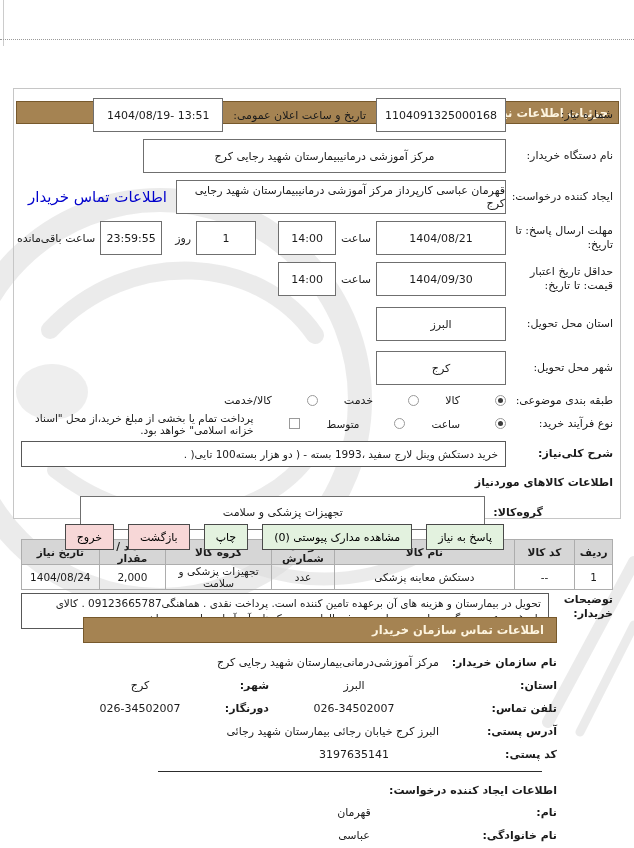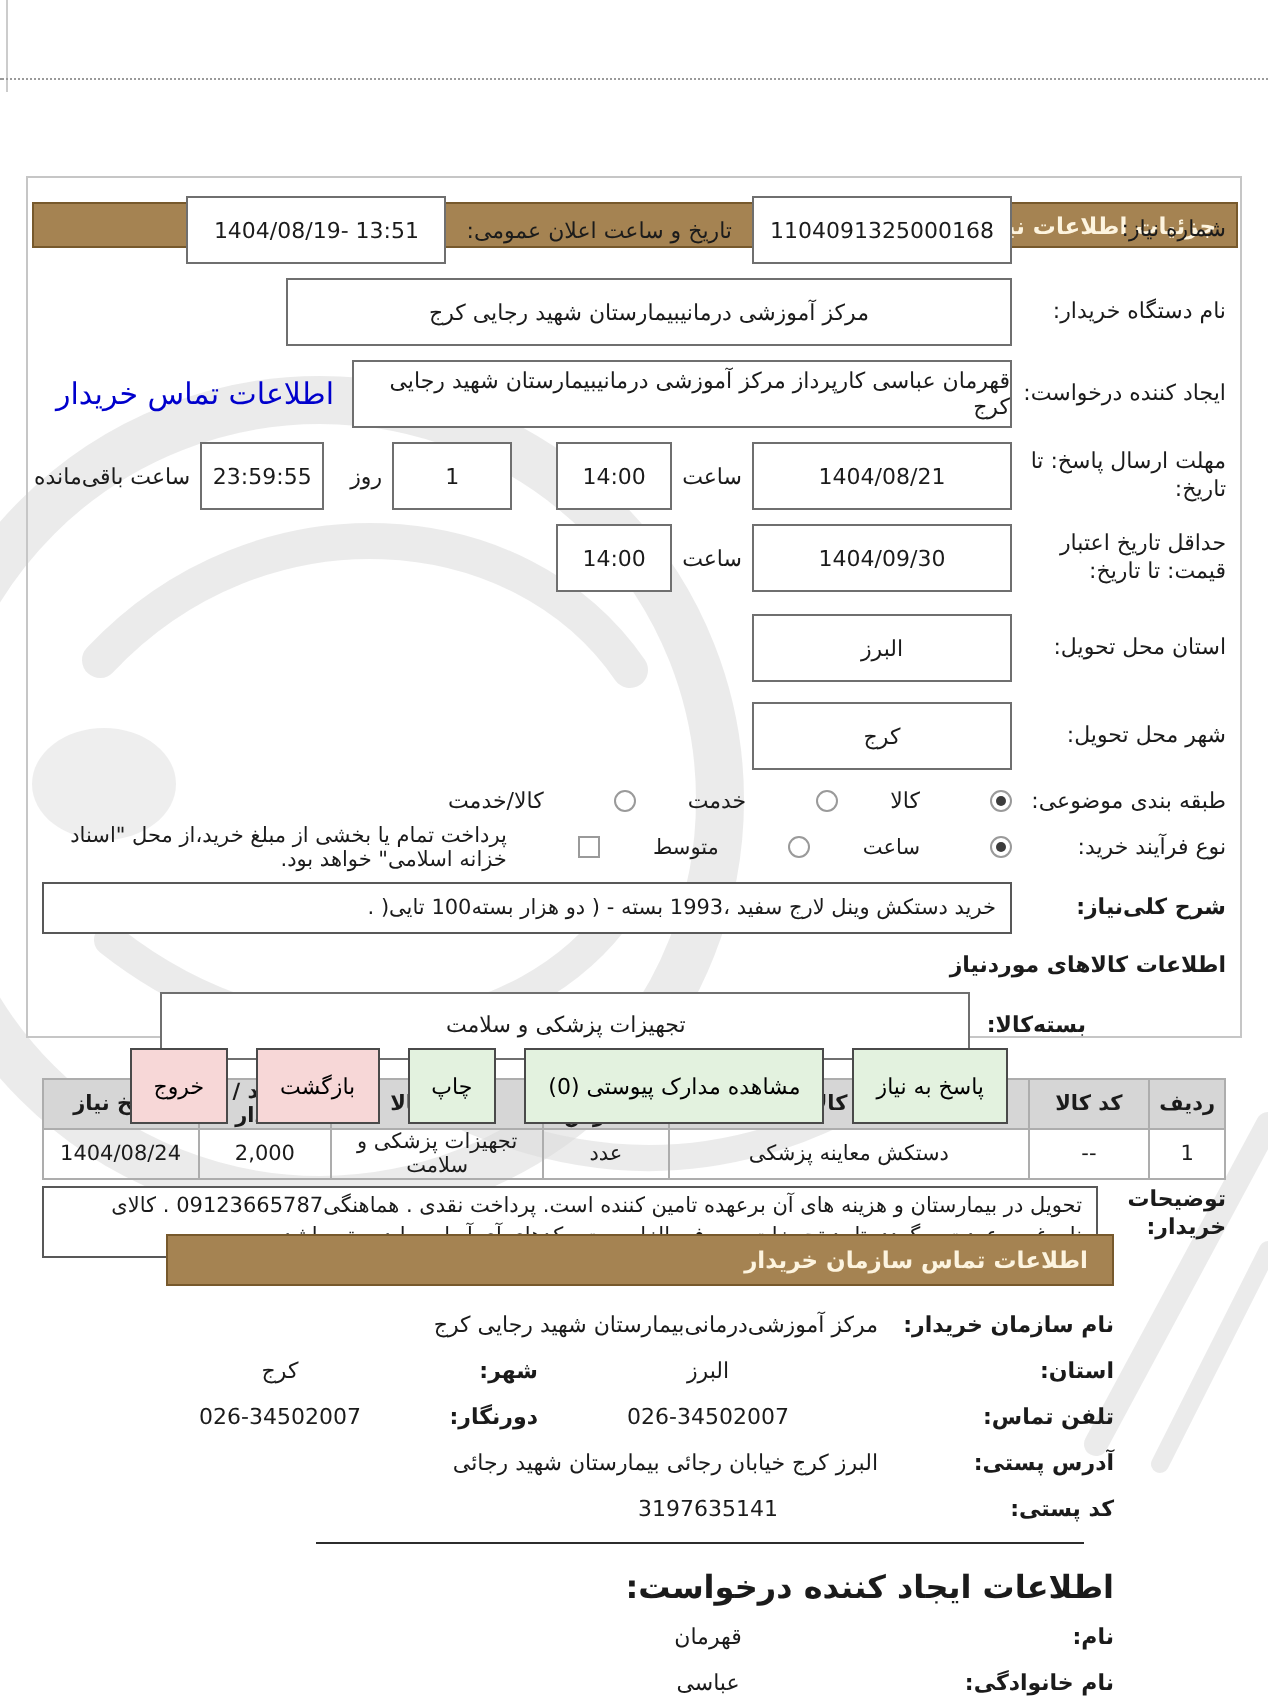--- a/index.html
+++ b/index.html
@@ -35,34 +35,34 @@
   .grow{margin-right:70px;}
   .gbox{width:405px;}
   table.goods{width:100%;border-collapse:collapse;direction:rtl;margin:2px 0 3px;}
   table.goods th,table.goods td{border:1px solid #adadad;font-size:10.5px;text-align:center;
     height:20px;padding:0 2px;}
   table.goods th{background:#d6d6d6;font-weight:bold;}
   .noteslbl{width:60px;flex:none;font-weight:bold;line-height:1.3;padding-left:4px;}
   .notesbox{flex:1;border:1px solid #585858;background:#fff;min-height:36px;box-sizing:border-box;
     padding:2px 7px;font-size:10.5px;line-height:1.45;}
   .buttons{position:absolute;top:524px;right:130px;display:flex;direction:rtl;gap:14px;z-index:2;}
-  .btn{border:1px solid #4a4a4a;font-size:11px;height:38px;padding:0 11px;display:flex;
+  .btn{border:1px solid #4a4a4a;font-size:11px;height:15px;padding:12px 11px;display:flex;
     align-items:center;cursor:pointer;font-family:inherit;}
   .btn.green{background:#E3F2DF;}
   .btn.pink{background:#F7D7D7;}
   .contact{position:absolute;top:577px;right:77px;width:474px;direction:rtl;z-index:2;}
   .bar2{height:26px;padding:5px 12px 0;box-sizing:border-box;}
   .crows{padding-top:13px;}
   .crow{display:grid;grid-template-columns:118px 170px 72px 1fr;align-items:center;
     margin-bottom:10px;font-size:11px;}
   .clabel{font-weight:bold;text-align:right;padding-left:6px;}
   .cval{text-align:center;}
   .cval.rt{text-align:right;grid-column:2 / span 3;}
   .sep{border:none;border-top:1px solid #2c2c2c;margin:4px 15px 12px 75px;}
-  .ctitle{font-weight:bold;font-size:16px;margin-bottom:9px;text-align:right;}
+  .ctitle{font-weight:bold;font-size:11px;margin-bottom:9px;text-align:right;}
 </style>
 </head>
 <body>
 
 <div class="page">
 
   <svg class="wm" width="634" height="848">
     <g fill="none" stroke="#dadada" stroke-opacity="0.55" stroke-linecap="round">
       <circle cx="160" cy="400" r="200" stroke-width="24"></circle>
       <path d="M 50 330 C 130 245 260 255 315 335" stroke-width="18"></path>
@@ -164,21 +164,21 @@
     <div class="frow" style="margin-bottom:9px;">
       <span class="lbl b">شرح کلی‌نیاز:</span>
       <div class="descbox">خرید دستکش  وینل  لارج  سفید ،1993  بسته  - ( دو هزار بسته100 تایی( .</div>
     </div>
 
     <div class="frow b" style="margin-bottom:7px;">
       <span>اطلاعات کالاهای موردنیاز</span>
     </div>
 
     <div class="frow grow" style="margin-bottom:9px;">
-      <span class="b" style="margin-left:8px;">بسته‌کالا:</span>
+      <span class="b" style="margin-left:8px;">گروه‌کالا:</span>
       <div class="box gbox">تجهیزات پزشکی و سلامت</div>
     </div>
 
     <table class="goods">
       <colgroup>
         <col style="width:38px;">
           <col style="width:62px;">
           <col style="width:185px;">
         <col style="width:64px;">
           <col style="width:108px;">

